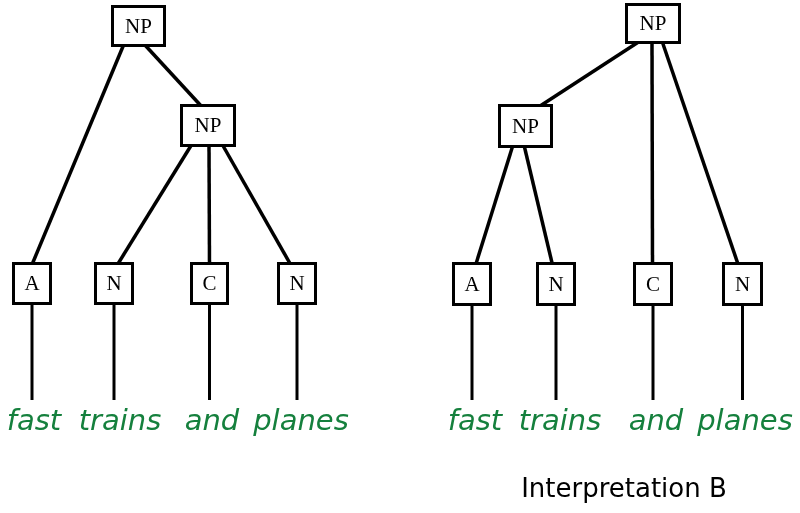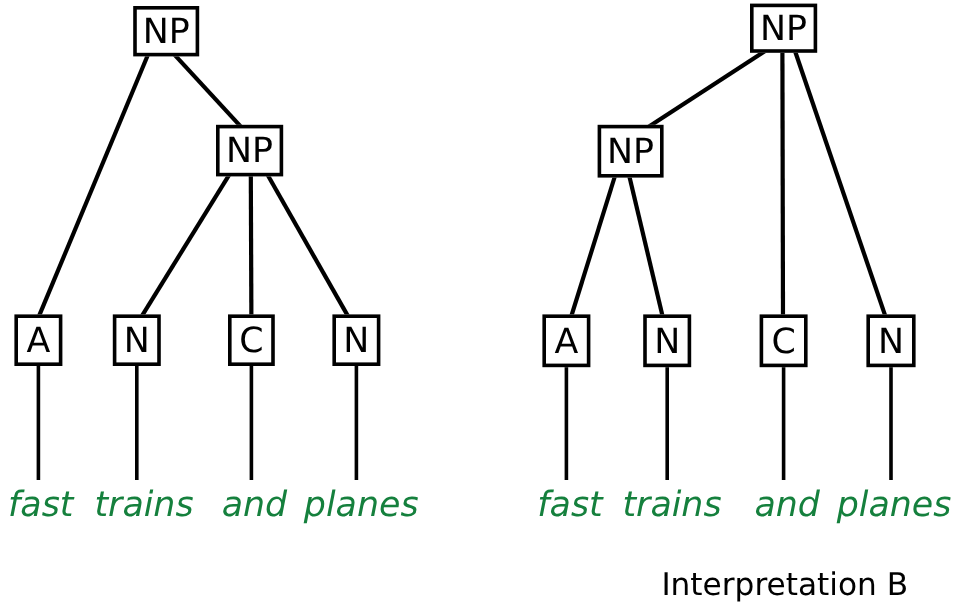--- a/index.html
+++ b/index.html
@@ -29,24 +29,25 @@
     stroke-width: 3;
   }
   .node {
     position: absolute;
     box-sizing: border-box;
     border: 3px solid #000000;
     background: #ffffff;
     display: flex;
     align-items: center;
     justify-content: center;
-    font-size: 29px;
+    font-size: 21px;
     color: #000000;
     z-index: 1;
     line-height: 1;
+    font-family: Liberation Serif, serif;
   }
   .word {
     position: absolute;
     transform: translateX(-50%);
     font-style: italic;
     font-size: 29px;
     color: #15803d;
     white-space: nowrap;
     z-index: 1;
     line-height: 1;
@@ -123,15 +124,15 @@
   <div class="node" style="left:722px; top:262px; width:41px; height:44px;">N</div>
 
   <div class="word" style="left:475px; top:406px;">fast</div>
 
   <div class="word" style="left:560px; top:406px;">trains</div>
 
   <div class="word" style="left:656px; top:406px;">and</div>
 
   <div class="word" style="left:745px; top:406px;">planes</div>
 
-  <div class="caption" style="left:654px; top:475px;">Interpretation B</div>
+  <div class="caption" style="left:624px; top:475px;">Interpretation B</div>
 
 </div>
 
 </body></html>

